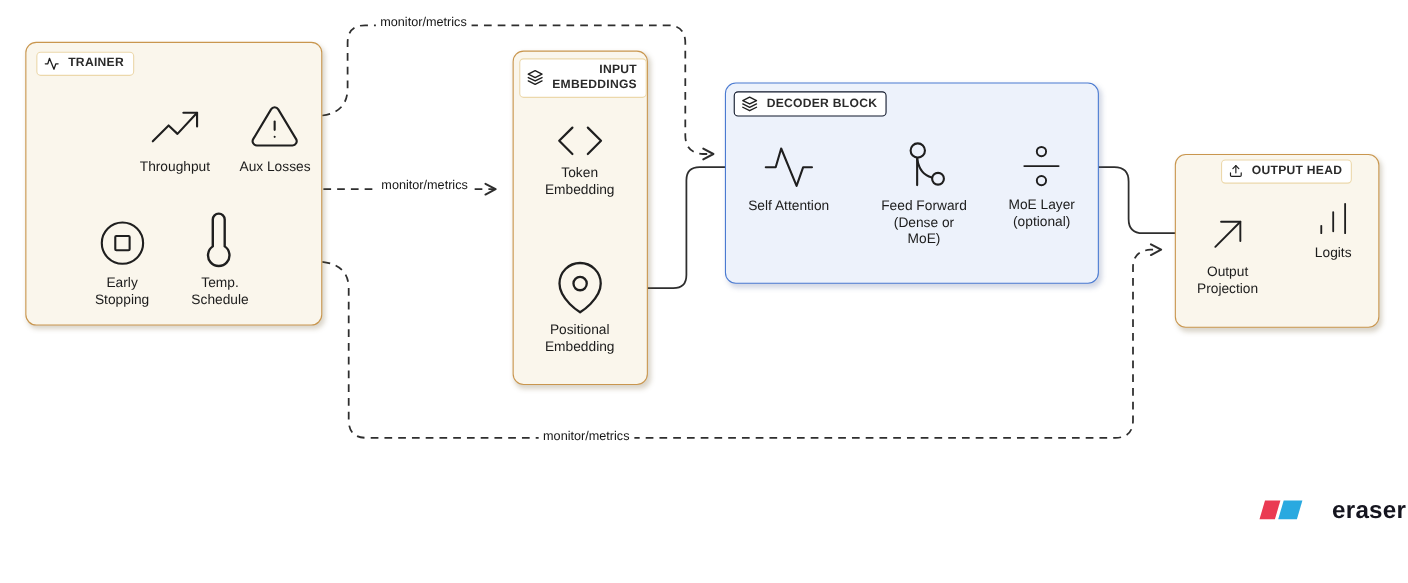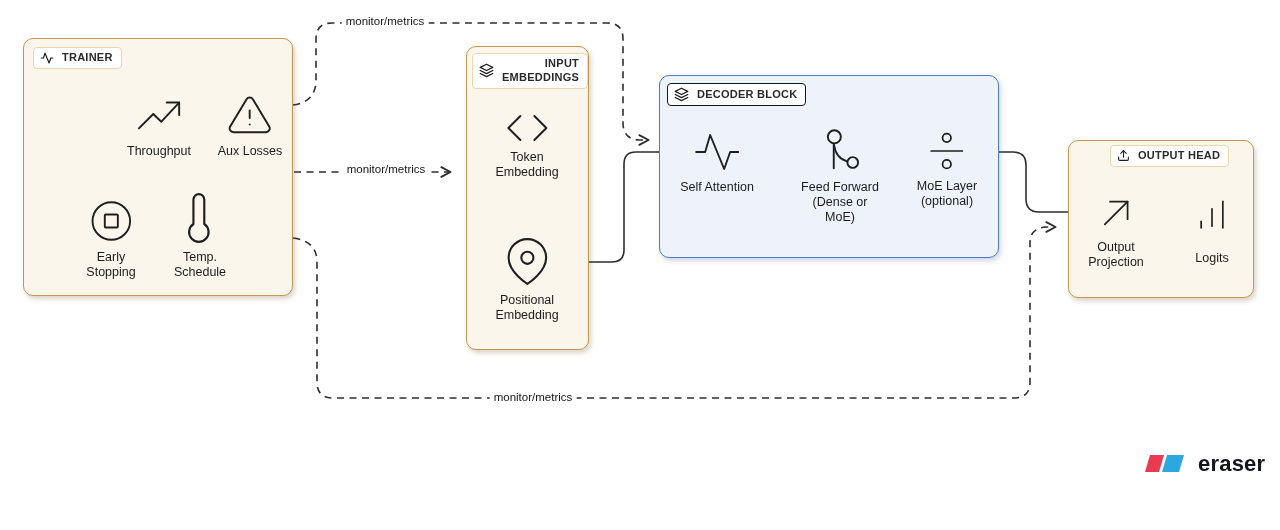--- a/index.html
+++ b/index.html
@@ -24,21 +24,21 @@
   .badge svg { flex:none; }
 
   .node { position:absolute; display:flex; flex-direction:column; align-items:center;
           transform:translateX(-50%); }
   .node-label { margin-top:6px; font-size:12.5px; line-height:1.18; color:#1c1c1c;
                 text-align:center; white-space:pre-line; }
 
   .edge-label { position:absolute; transform:translate(-50%,-50%); background:#fff;
                 padding:0 4px; font-size:11.5px; color:#161616; white-space:nowrap; }
 
-  .brand { position:absolute; left:1143px; top:451px; display:flex; align-items:center; gap:9px; }
+  .brand { position:absolute; left:1143px; top:451px; display:flex; align-items:center; gap:22px; }
   .brand-text { font-size:22px; font-weight:700; color:#15151f; letter-spacing:.2px; }
 
   .icon { stroke:#1f1f1f; fill:none; stroke-linecap:round; stroke-linejoin:round; }
 </style>
 </head>
 <body>
 
 <div class="canvas">
 
   <svg class="connectors" xmlns="http://www.w3.org/2000/svg">
@@ -180,21 +180,21 @@
 
   <div class="node" style="left:1116px; top:192px;">
     <svg class="icon" width="42" height="42" viewBox="0 0 24 24" stroke-width="1">
       <line x1="5.5" y1="18.5" x2="18.5" y2="5.5"></line>
       <polyline points="8.5 5.5 18.5 5.5 18.5 15.5"></polyline>
     </svg>
     <div class="node-label">Output
 Projection</div>
   </div>
 
-  <div class="node" style="left:1212px; top:193px;gap:12px;">
+  <div class="node" style="left:1212px; top:177px;">
     <svg class="icon" width="40" height="40" viewBox="0 0 24 24" stroke-width="1">
       <line x1="5.5" y1="21" x2="5.5" y2="17"></line>
       <line x1="12" y1="20" x2="12" y2="9.5"></line>
       <line x1="18.5" y1="21" x2="18.5" y2="5"></line>
     </svg>
     <div class="node-label">Logits</div>
   </div>
 
   <div class="edge-label" style="left:385px; top:21px;">monitor/metrics</div>
   <div class="edge-label" style="left:386px; top:169px;">monitor/metrics</div>

